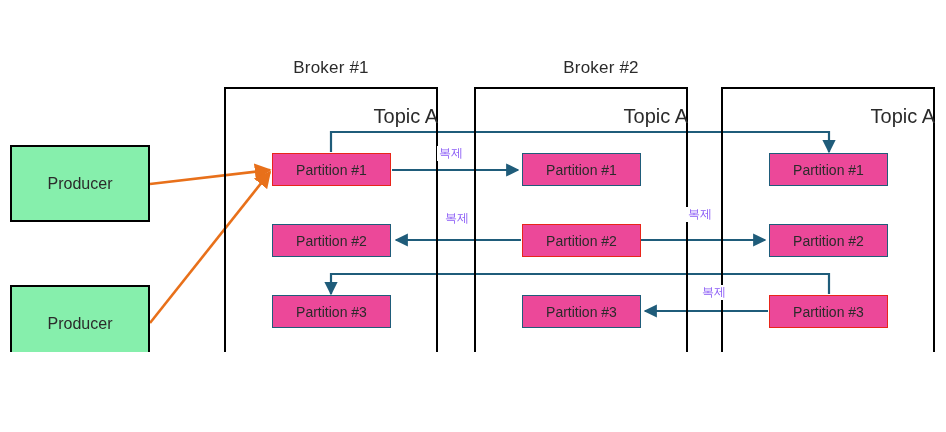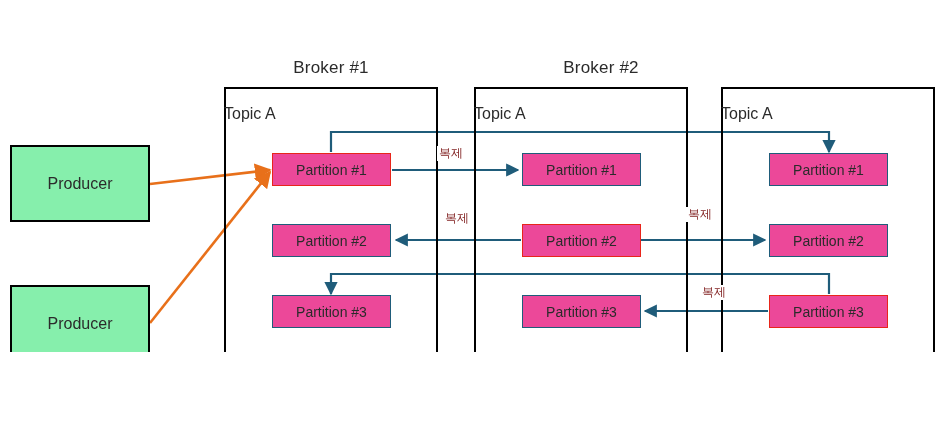--- a/index.html
+++ b/index.html
@@ -34,23 +34,23 @@
     letter-spacing: 0.2px;
   }
   .broker-box {
     position: absolute;
     border: 2.5px solid #000000;
     background: transparent;
     box-sizing: border-box;
   }
   .topic-title {
     position: absolute;
-    font-size: 16px;
+    font-size: 20px;
     color: #2b2b2b;
-    text-align: left;
+    text-align: right;
     white-space: nowrap;
   }
   .partition {
     position: absolute;
     box-sizing: border-box;
     border: 1.6px solid #1F5C7A;
     background: #ec4899;
     font-size: 14px;
     color: #2b2b2b;
     display: flex;
@@ -71,21 +71,21 @@
     color: #2b2b2b;
     display: flex;
     align-items: center;
     justify-content: center;
     white-space: nowrap;
     z-index: 5;
   }
   .repl-label {
     position: absolute;
     font-size: 12px;
-    color: #7f1d1d;
+    color: #8b5cf6;
     background: #ffffff;
     padding: 0 2px;
     white-space: nowrap;
     z-index: 6;
     line-height: 15px;
   }
 </style>
 </head>
 <body>
 

